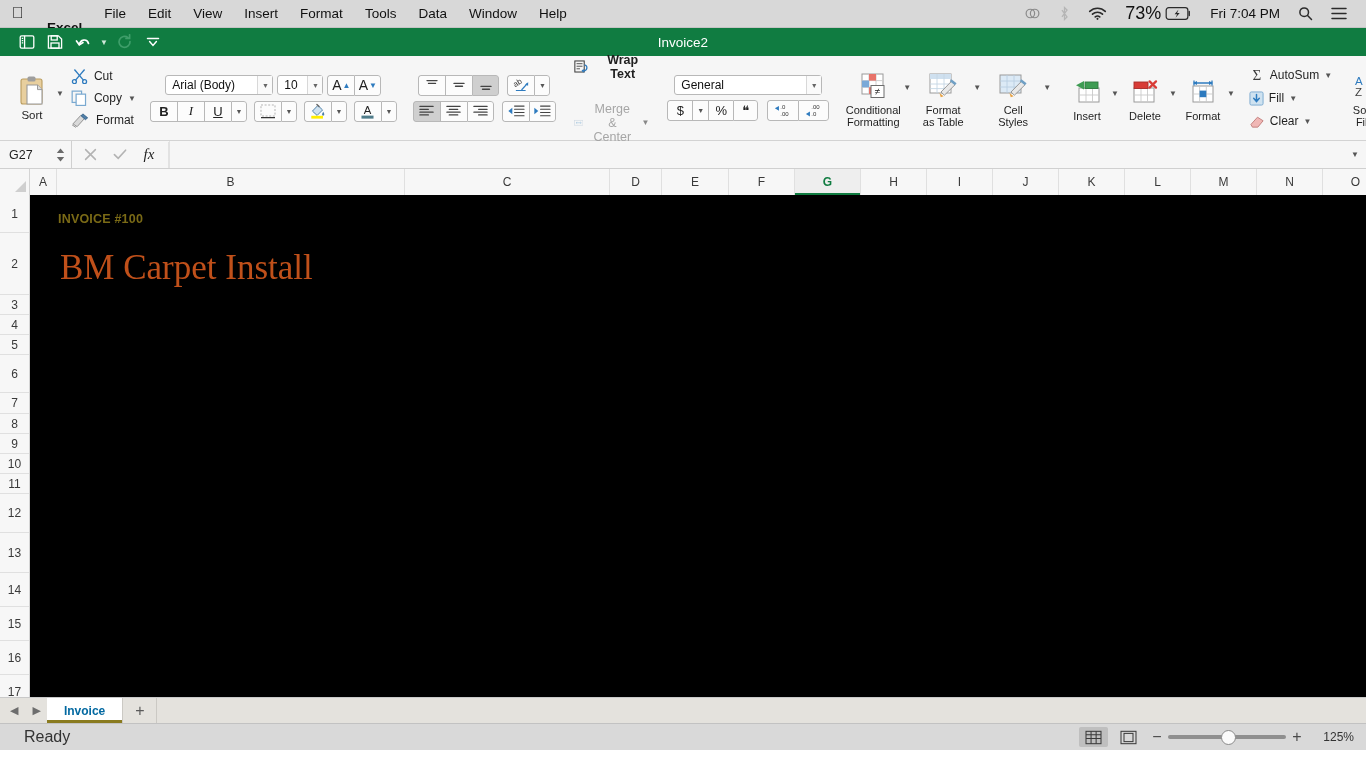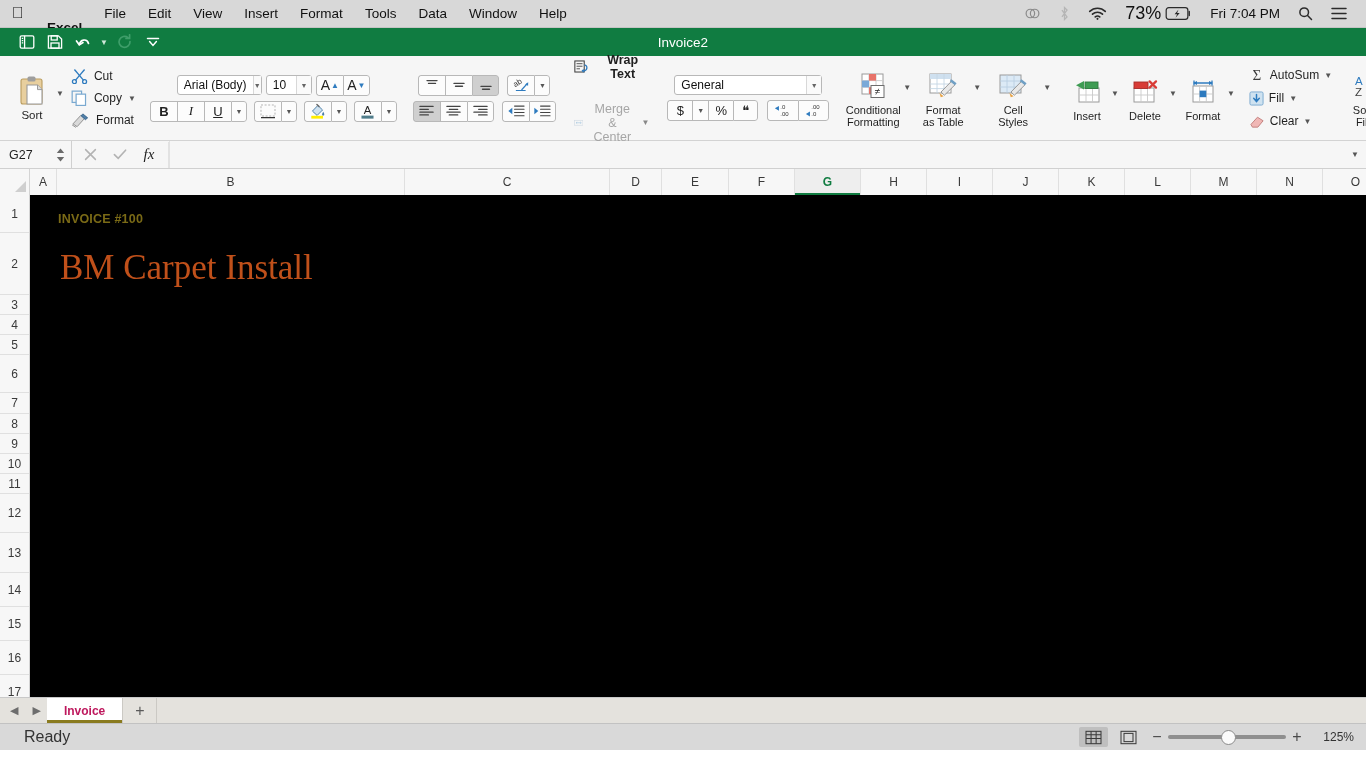--- a/index.html
+++ b/index.html
@@ -102,21 +102,21 @@
     height: 20px; border: 1px solid #b8b8b8; border-radius: 3px;
     background: #fff; display: flex; align-items: center;
     font-size: 12px; color: #111;
   }
   .fbox .txt { padding: 0 6px; flex: 1; white-space: nowrap; }
   .fbox .ddv {
     width: 15px; height: 100%; border-left: 1px solid #d8d8d8;
     display: flex; align-items: center; justify-content: center;
     color: #666; font-size: 7px; background: #fafafa;
   }
-  #fontname { width: 85px; }
+  #fontname { width: 108px; }
   #fontsize { width: 46px; }
   .sqbtn {
     height: 21px; min-width: 27px;
     border: 1px solid #b8b8b8; background: #fcfcfc;
     display: flex; align-items: center; justify-content: center;
     font-size: 13px; color: #222; border-radius: 0;
   }
   .grp { display: flex; border-radius: 3px; overflow: hidden; }
   .grp .sqbtn { border-right-width: 0; }
   .grp .sqbtn:last-child { border-right-width: 1px; }
@@ -223,21 +223,21 @@
     display: flex; align-items: stretch;
   }
   #tabnav { display: flex; align-items: center; padding: 0 6px 0 10px; gap: 14px; }
   #tabnav .arw { color: #6d6d6d; font-size: 11px; }
   .sheettab {
     display: flex; align-items: center; padding: 0 17px;
     font-size: 12px; color: #3a3a3a; background: #e4e2dd;
     border-right: 1px solid #cbc9c4;
   }
   .sheettab.active {
-    background: #ffffff; font-weight: bold; color: #be185d;
+    background: #ffffff; font-weight: bold; color: #0369a1;
     box-shadow: inset 0 -3px 0 #8a7b1f;
   }
   #addsheet {
     display:flex;align-items:center;justify-content:center;width:34px;
     font-size: 16px; color: #5a5a5a; border-right: 1px solid #cbc9c4;
   }
 
   
   #statusbar {
     height: 27px; width: 100%; background: #d9d9d9;

